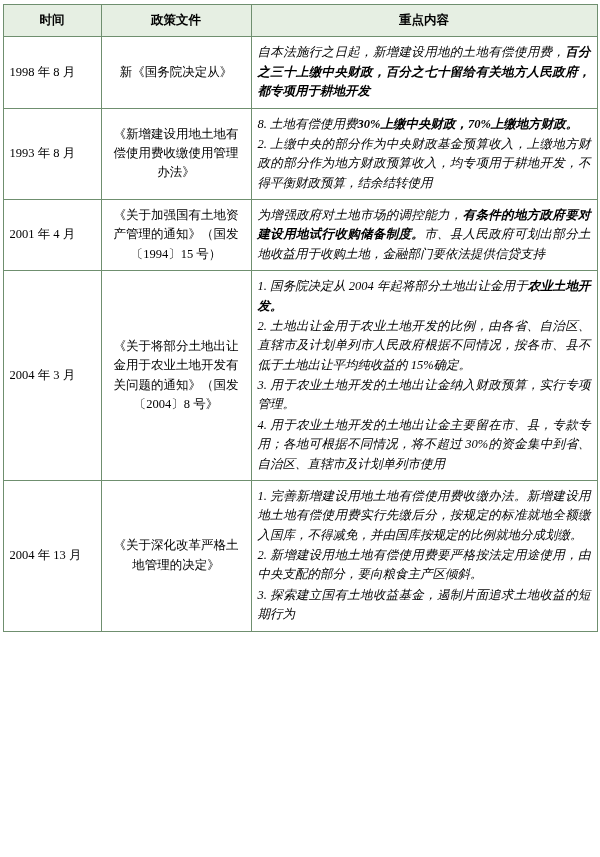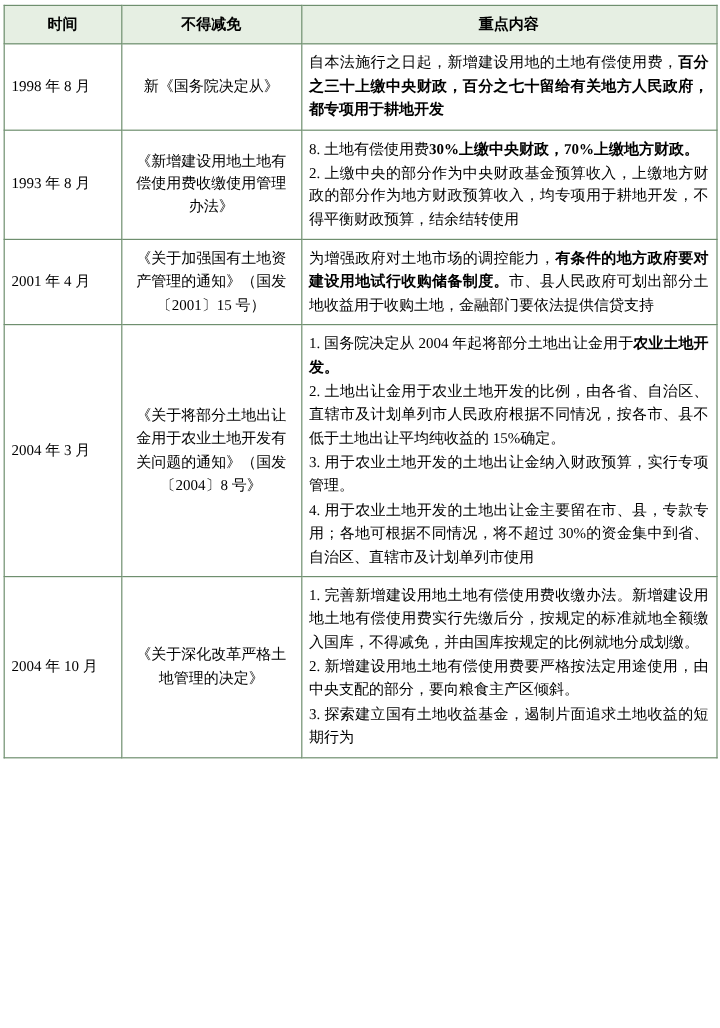--- a/index.html
+++ b/index.html
@@ -49,20 +49,21 @@
   }
   td.doc-cell {
     text-align: center;
     font-size: 12.5px;
     line-height: 1.6;
   }
   td.main-cell {
     text-align: left;
     font-size: 12.5px;
     line-height: 1.6;
+    font-style: italic;
   }
   .main-cell p {
     margin: 0 0 0 0;
     text-align: justify;
     text-justify: inter-ideograph;
   }
   .main-cell p + p {
     margin-top: 1px;
   }
   b, .bold { font-weight: bold; }
@@ -73,21 +74,21 @@
 <div class="doc-wrap">
   <table class="policy-table">
     <colgroup>
       <col class="c-time">
       <col class="c-doc">
       <col class="c-main">
     </colgroup>
     <thead>
       <tr>
         <th>时间</th>
-        <th>不得减免</th>
+        <th>政策文件</th>
         <th>重点内容</th>
       </tr>
     </thead>
     <tbody id="table-body">
         <tr>
           <td class="time-cell">1998 年 8 月</td>
           <td class="doc-cell">新《国务院决定从》</td>
           <td class="main-cell">
             <p><span>自本法施行之日起，新增建设用地的土地有偿使用费，</span><span class="bold">百分之三十上缴中央财政，百分之七十留给有关地方人民政府，都专项用于耕地开发</span></p>
           </td>
@@ -95,37 +96,37 @@
         <tr>
           <td class="time-cell">1993 年 8 月</td>
           <td class="doc-cell">《新增建设用地土地有偿使用费收缴使用管理办法》</td>
           <td class="main-cell">
             <p><span>8. 土地有偿使用费</span><span class="bold">30%上缴中央财政，70%上缴地方财政。</span></p>
             <p><span>2. 上缴中央的部分作为中央财政基金预算收入，上缴地方财政的部分作为地方财政预算收入，均专项用于耕地开发，不得平衡财政预算，结余结转使用</span></p>
           </td>
         </tr>
         <tr>
           <td class="time-cell">2001 年 4 月</td>
-          <td class="doc-cell">《关于加强国有土地资产管理的通知》（国发〔2001〕15 号）</td>
+          <td class="doc-cell">《关于加强国有土地资产管理的通知》（国发〔1994〕15 号）</td>
           <td class="main-cell">
             <p><span>为增强政府对土地市场的调控能力，</span><span class="bold">有条件的地方政府要对建设用地试行收购储备制度。</span><span>市、县人民政府可划出部分土地收益用于收购土地，金融部门要依法提供信贷支持</span></p>
           </td>
         </tr>
         <tr>
           <td class="time-cell">2004 年 3 月</td>
           <td class="doc-cell">《关于将部分土地出让金用于农业土地开发有关问题的通知》（国发〔2004〕8 号》</td>
           <td class="main-cell">
             <p><span>1. 国务院决定从 2004 年起将部分土地出让金用于</span><span class="bold">农业土地开发。</span></p>
             <p><span>2. 土地出让金用于农业土地开发的比例，由各省、自治区、直辖市及计划单列市人民政府根据不同情况，按各市、县不低于土地出让平均纯收益的 15%确定。</span></p>
             <p><span>3. 用于农业土地开发的土地出让金纳入财政预算，实行专项管理。</span></p>
             <p><span>4. 用于农业土地开发的土地出让金主要留在市、县，专款专用；各地可根据不同情况，将不超过 30%的资金集中到省、自治区、直辖市及计划单列市使用</span></p>
           </td>
         </tr>
         <tr>
-          <td class="time-cell">2004 年 10 月</td>
+          <td class="time-cell">2004 年 13 月</td>
           <td class="doc-cell">《关于深化改革严格土地管理的决定》</td>
           <td class="main-cell">
             <p><span>1. 完善新增建设用地土地有偿使用费收缴办法。新增建设用地土地有偿使用费实行先缴后分，按规定的标准就地全额缴入国库，不得减免，并由国库按规定的比例就地分成划缴。</span></p>
             <p><span>2. 新增建设用地土地有偿使用费要严格按法定用途使用，由中央支配的部分，要向粮食主产区倾斜。</span></p>
             <p><span>3. 探索建立国有土地收益基金，遏制片面追求土地收益的短期行为</span></p>
           </td>
         </tr>
       </tbody>
   </table>
 </div>

